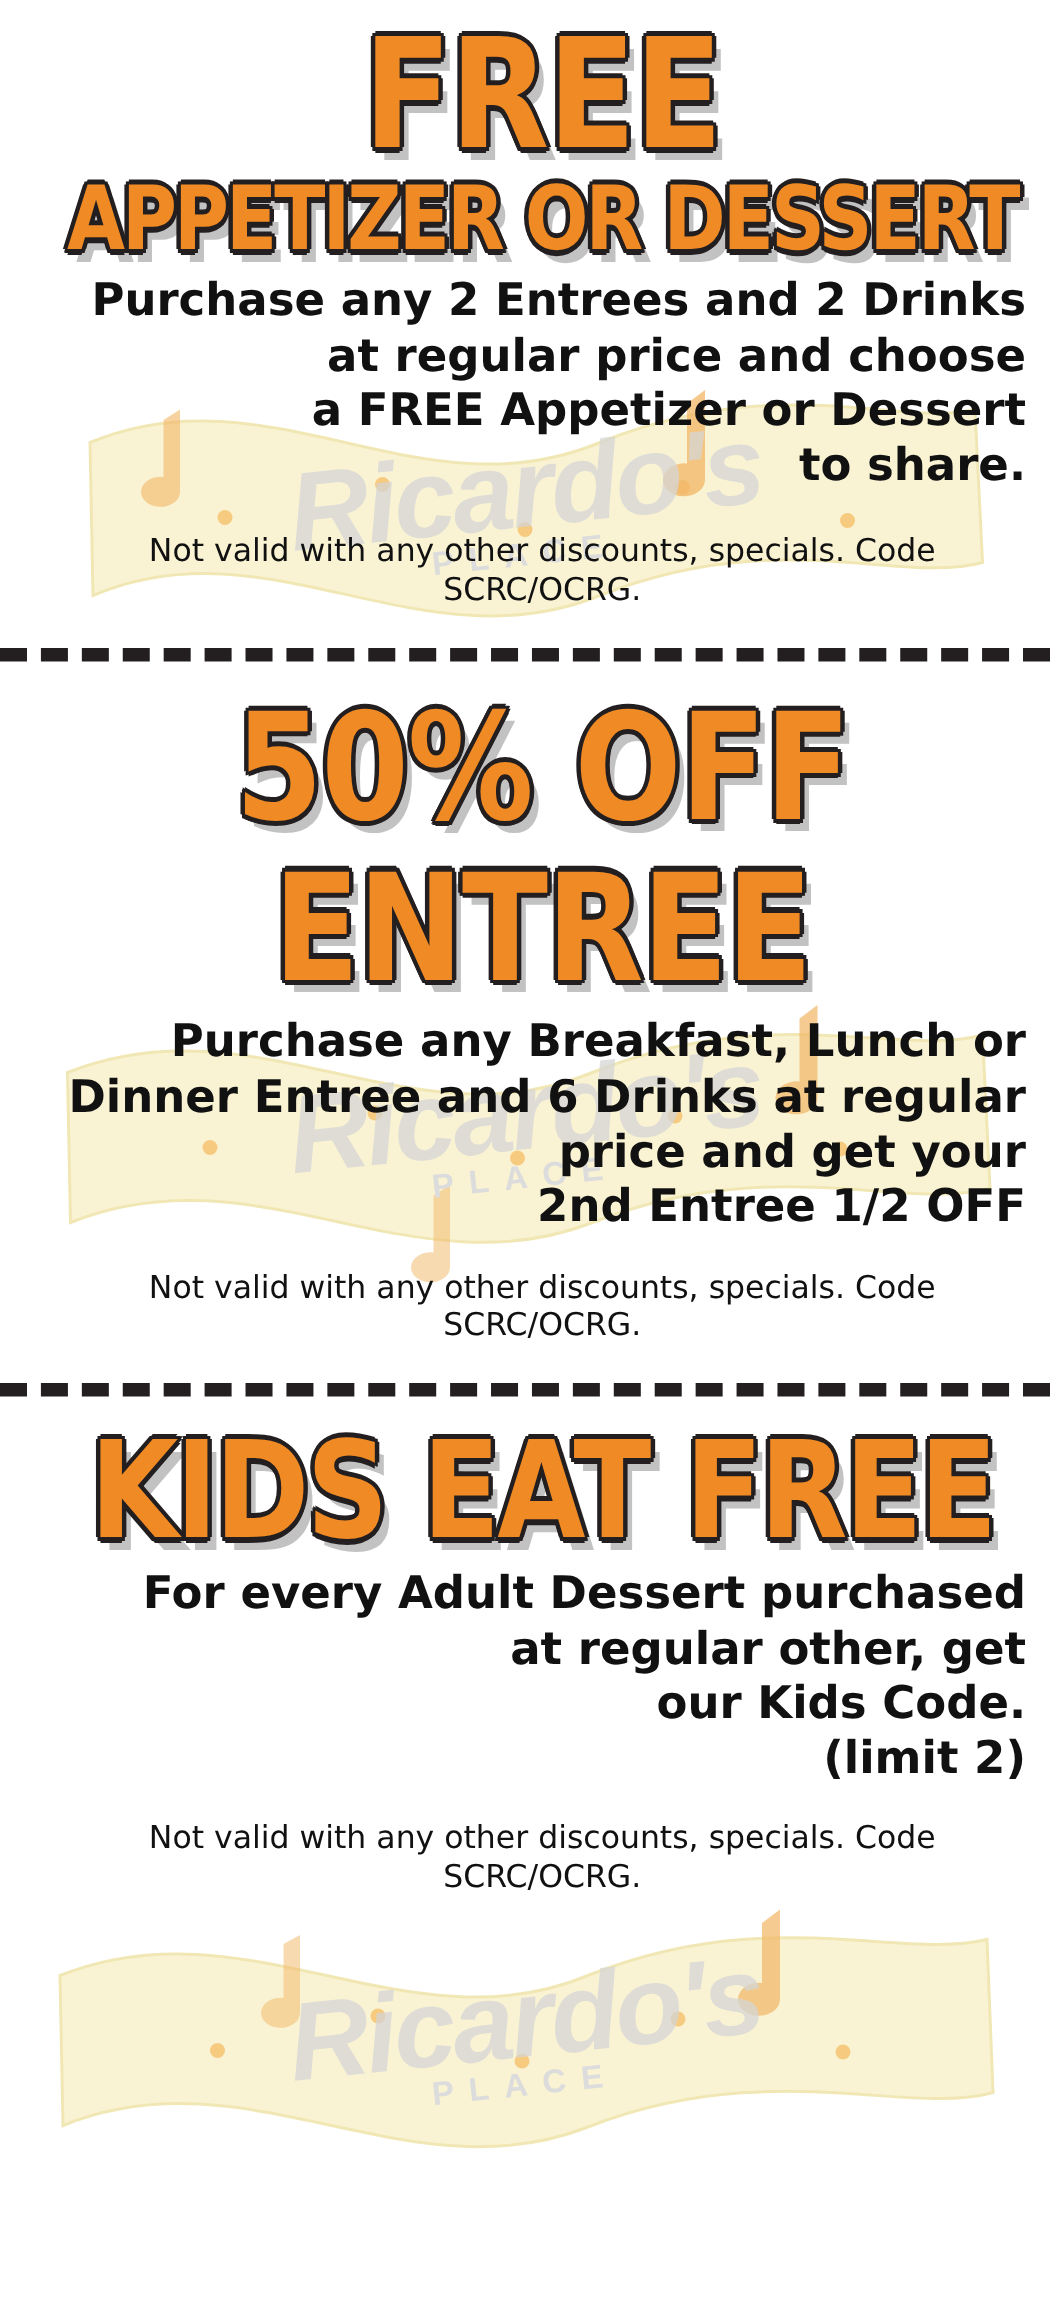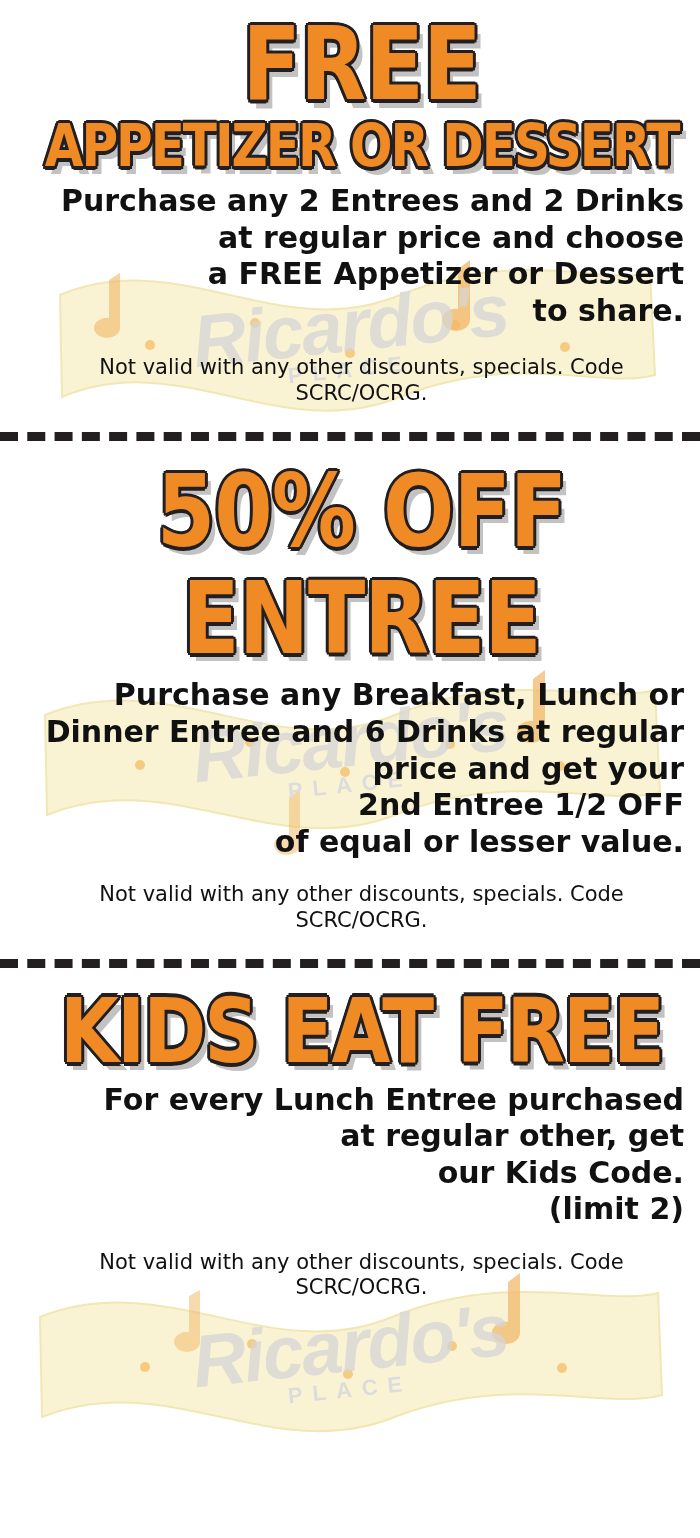--- a/index.html
+++ b/index.html
@@ -207,36 +207,35 @@
     <div class="coupon-inner">
       <div class="sp-26"></div>
       <h1 class="headline big2">50% OFF</h1>
       <div class="sp-30"></div>
       <h2 class="headline sub2">ENTREE</h2>
       <div class="sp-26"></div>
       <p class="body-text">Purchase any Breakfast, Lunch or</p>
       <p class="body-text">Dinner Entree and 6 Drinks at regular</p>
       <p class="body-text">price and get your</p>
       <p class="body-text">2nd Entree 1/2 OFF</p>
-      <p class="body-text">of equal or lesser value.</p>
       <div class="sp-22"></div>
       <p class="fine-print">Not valid with any other discounts, specials. Code</p>
       <p class="fine-print">SCRC/OCRG.</p>
       <div class="sp-26"></div>
     </div>
   </div>
 
   <div class="cutline"></div>
 
   <div class="coupon">
     <div class="coupon-inner">
       <div class="sp-22"></div>
       <h1 class="headline big3">KIDS EAT FREE</h1>
       <div class="sp-22"></div>
-      <p class="body-text">For every Lunch Entree purchased</p>
+      <p class="body-text">For every Adult Dessert purchased</p>
       <p class="body-text">at regular other, get</p>
       <p class="body-text">our Kids Code.</p>
       <p class="body-text">(limit 2)</p>
       <div class="sp-22"></div>
       <p class="fine-print">Not valid with any other discounts, specials. Code</p>
       <p class="fine-print">SCRC/OCRG.</p>
     </div>
   </div>
 
 </div>

